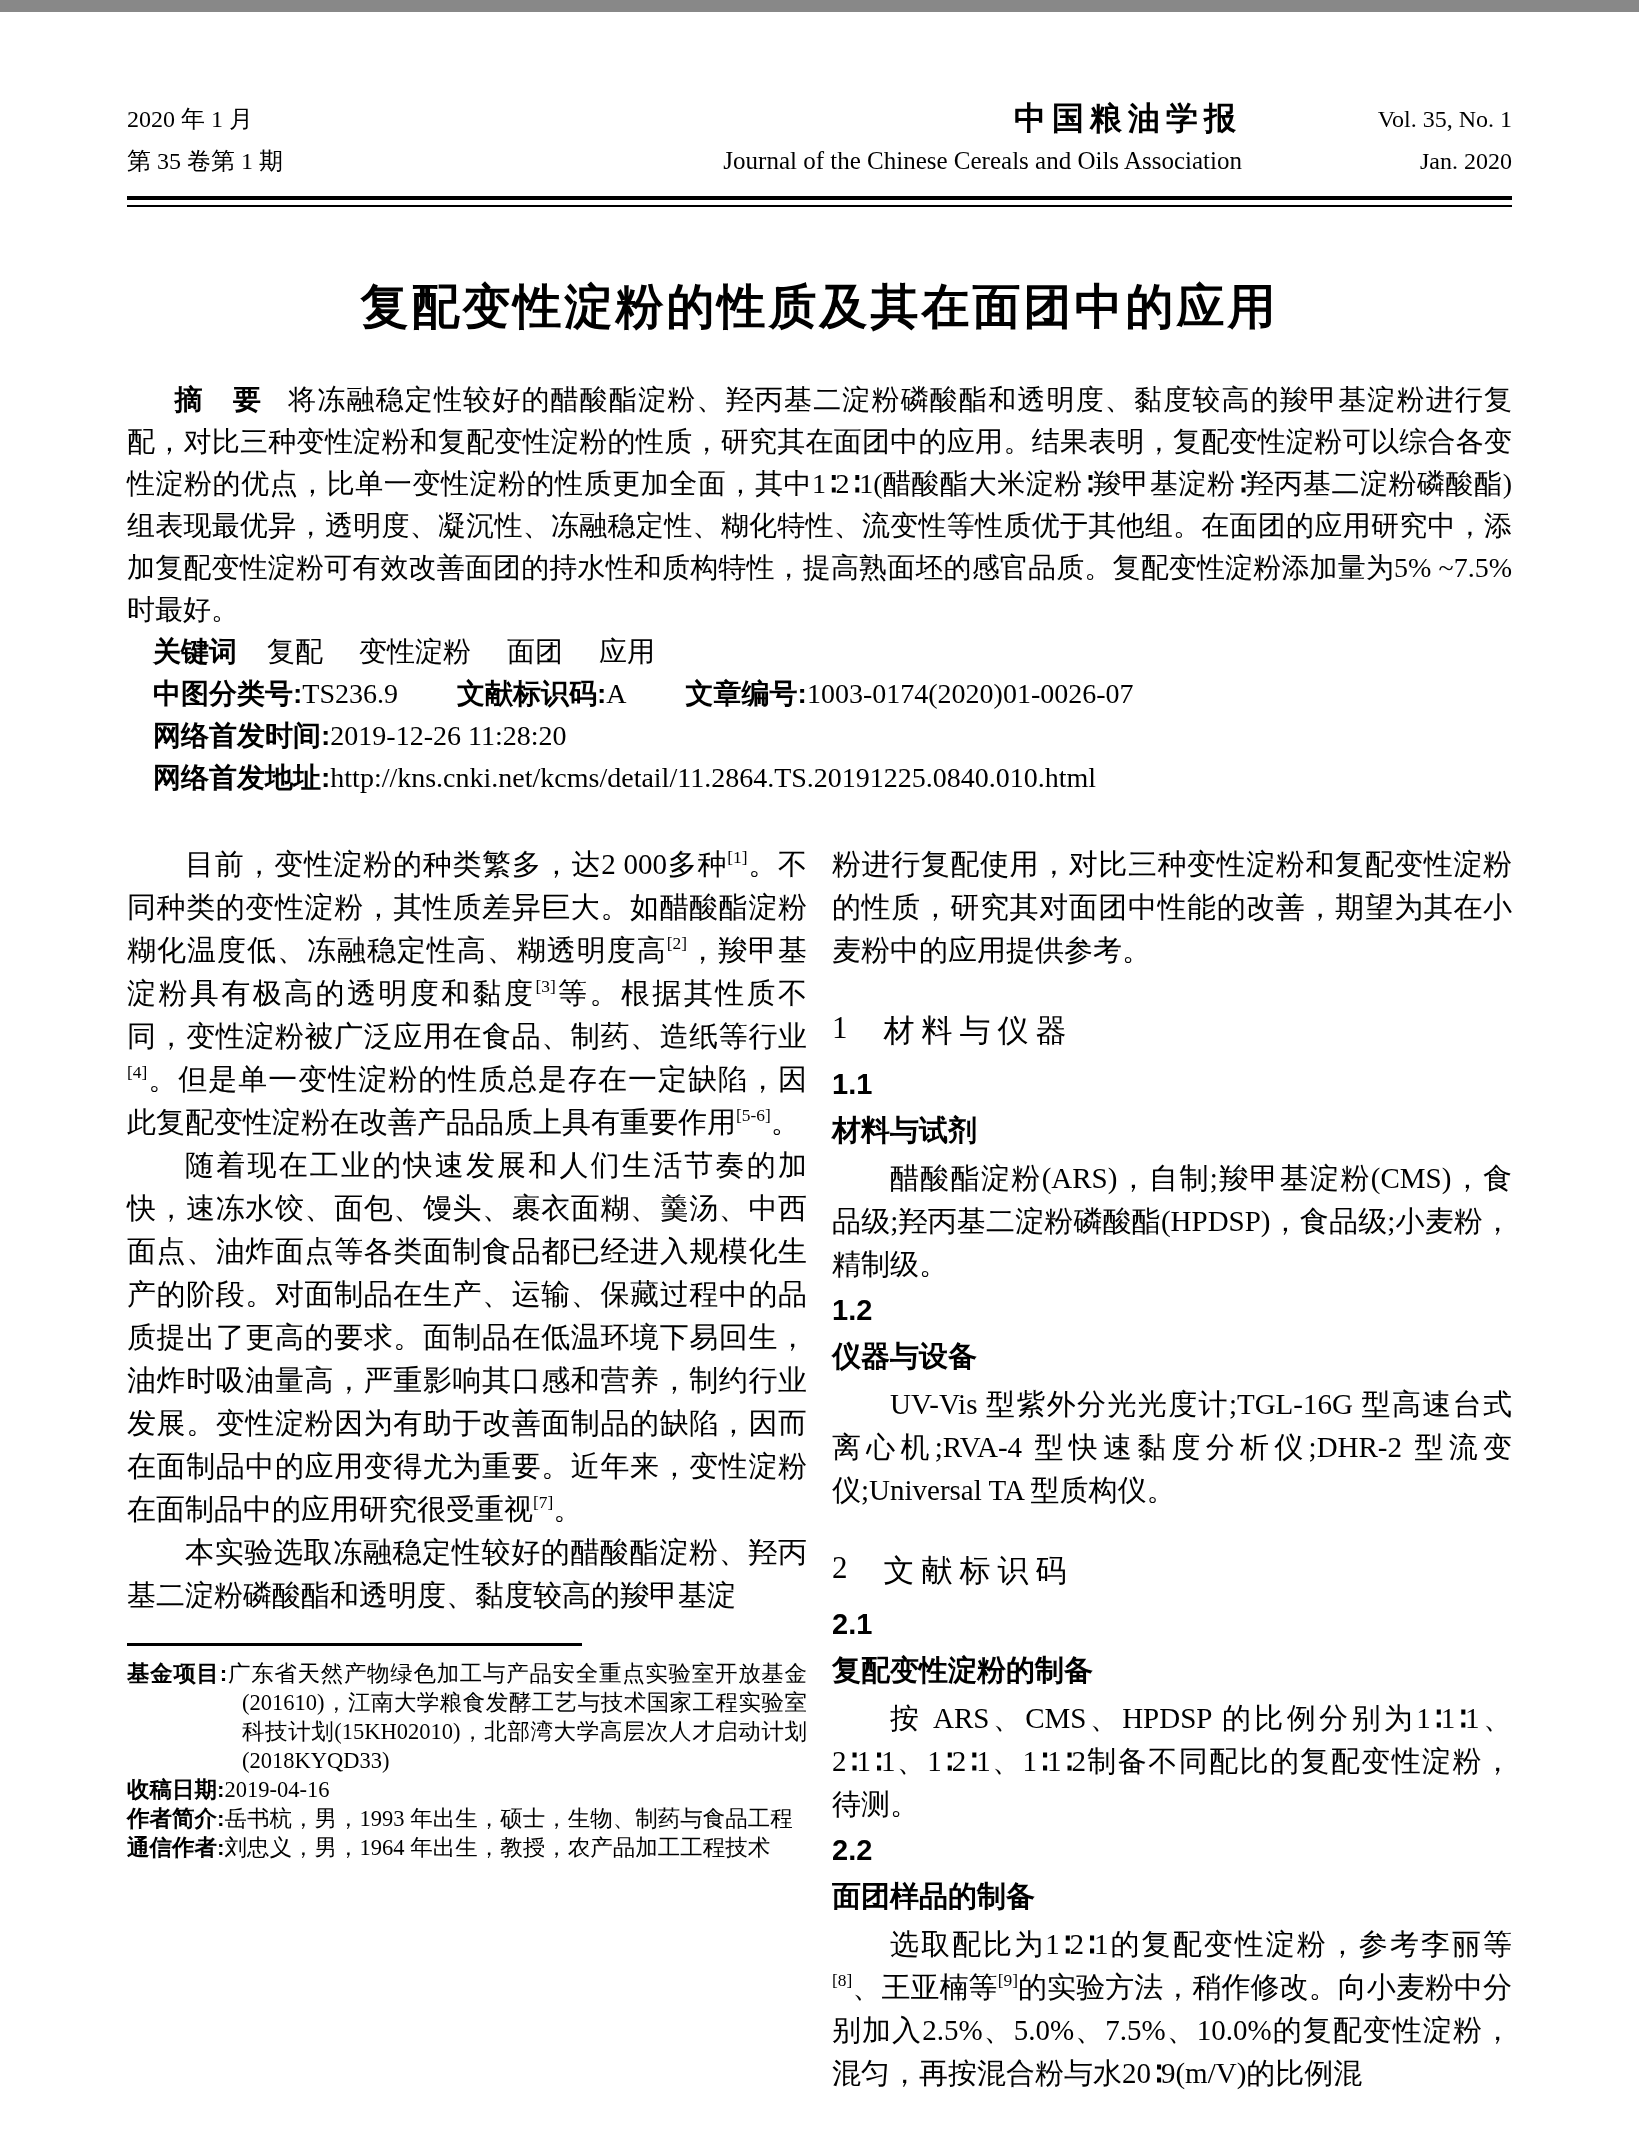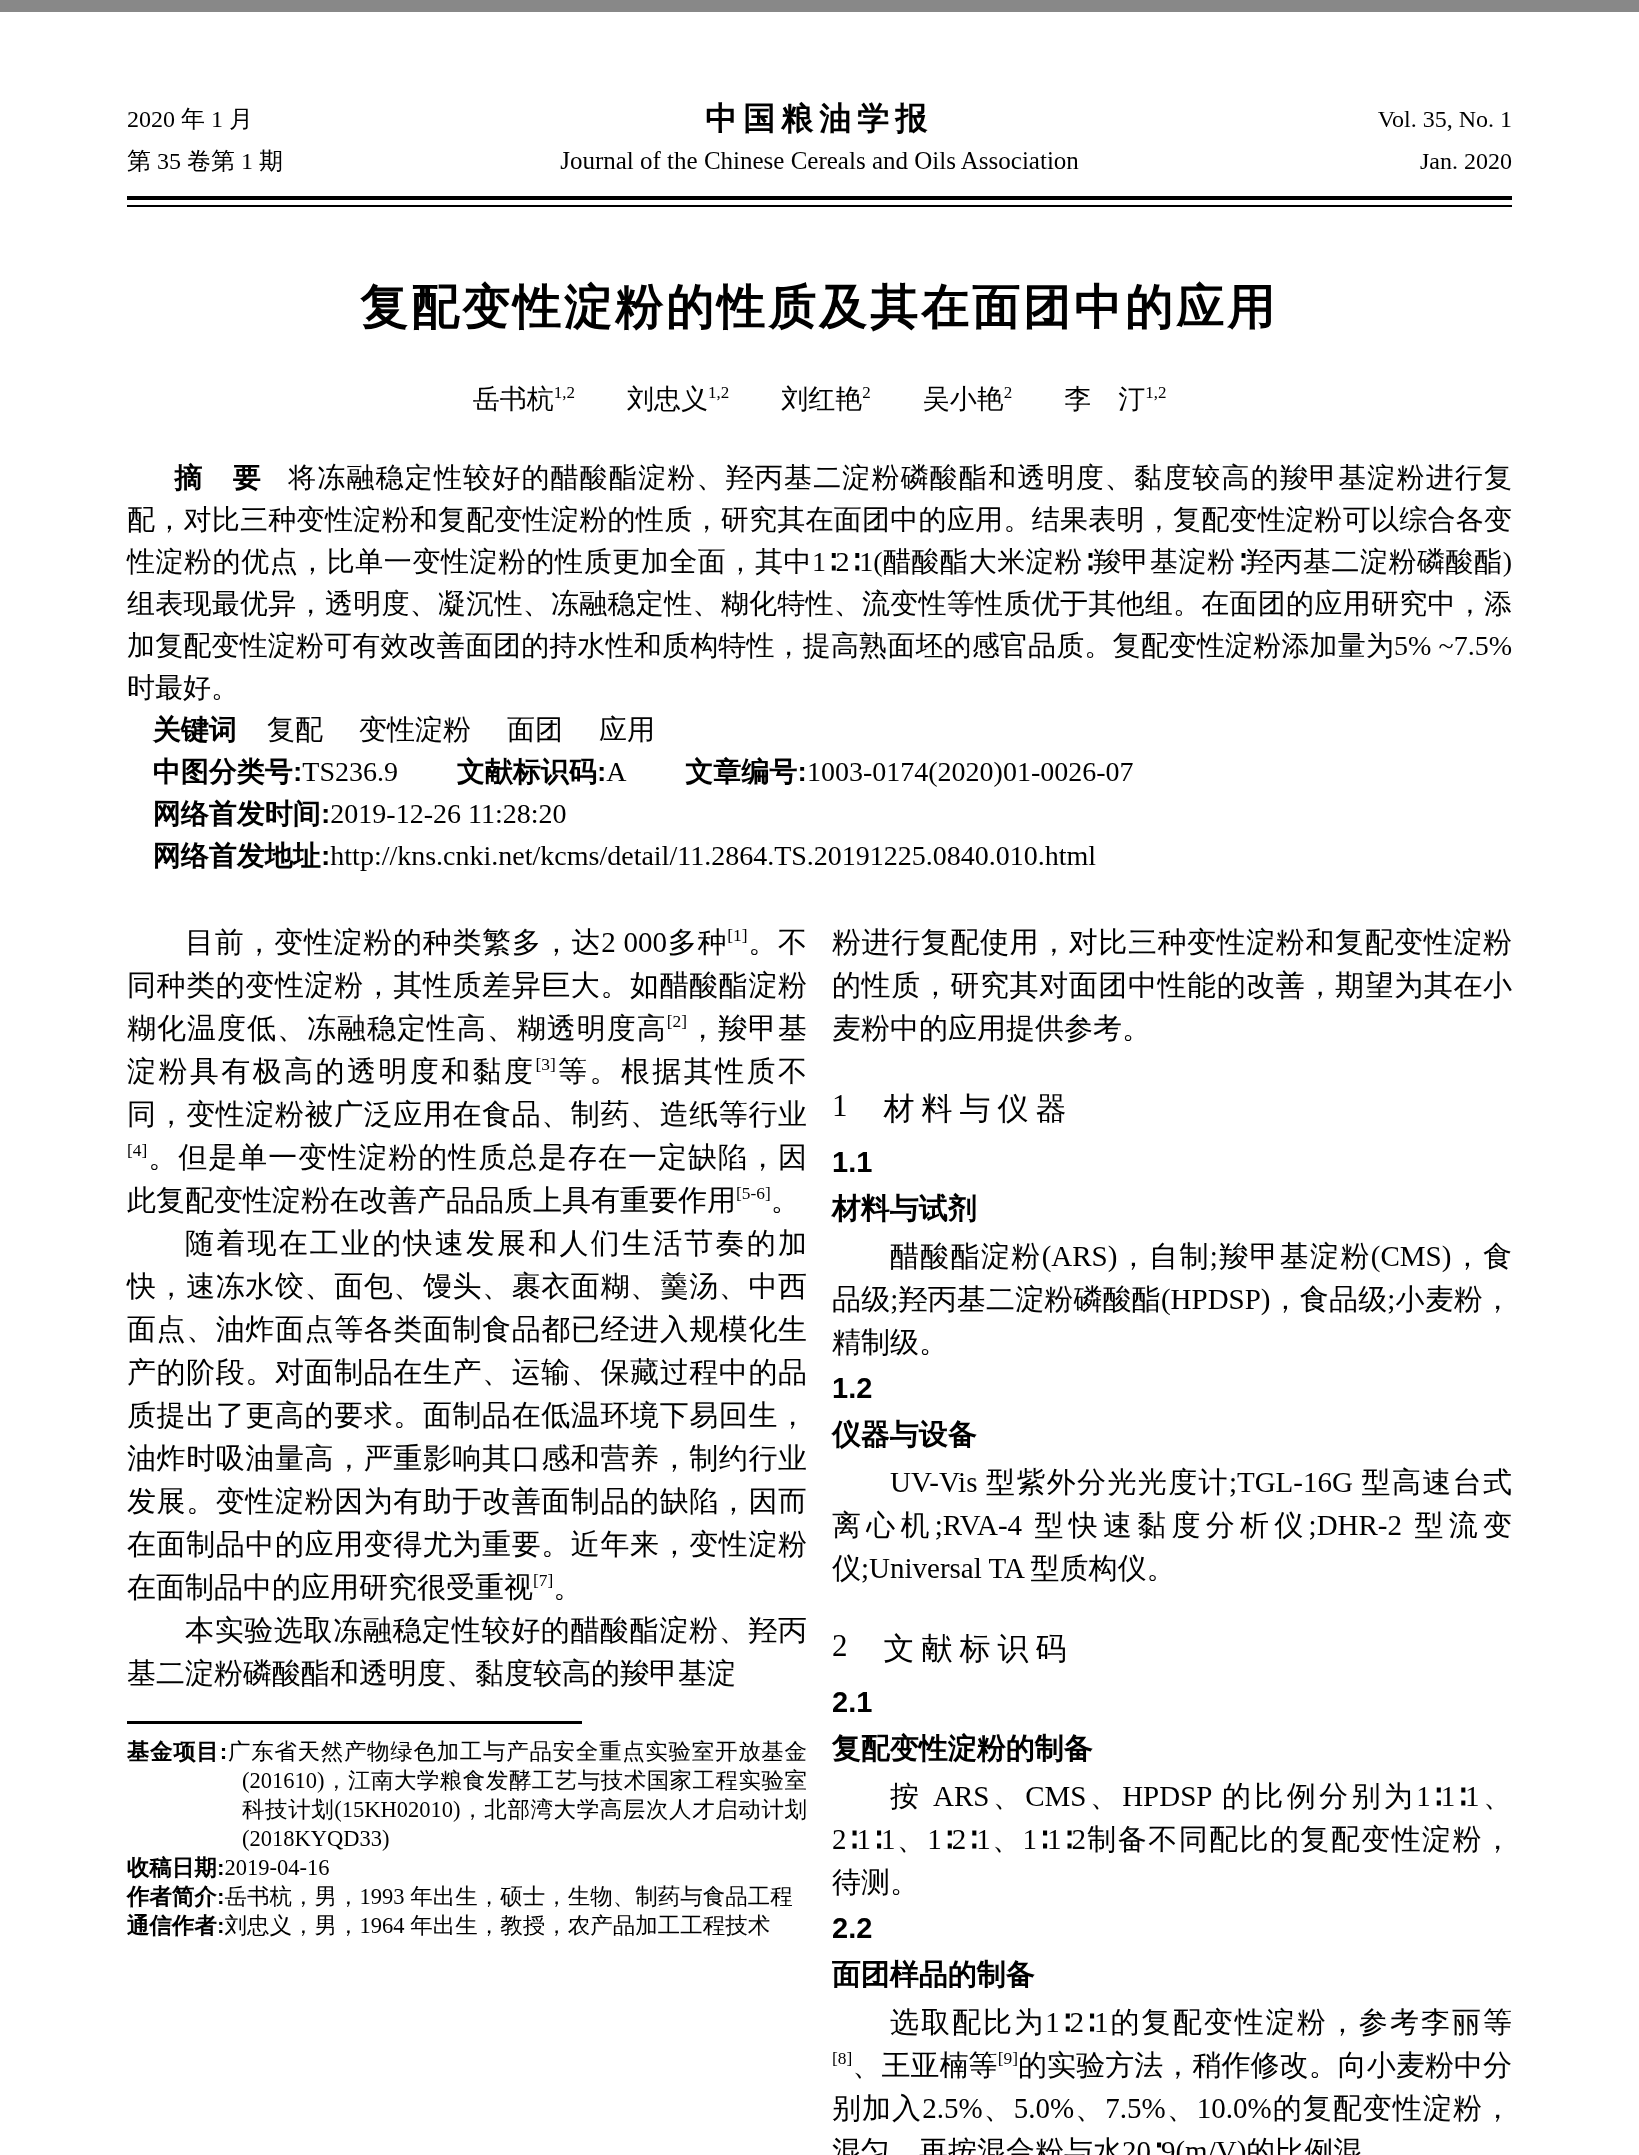--- a/index.html
+++ b/index.html
@@ -5,21 +5,21 @@
   html,body { margin:0; padding:0; background:#888; }
   .page {
     width:1639px; height:2155px; margin:12px auto; background:#ffffff; color:#000;
     position:relative; box-sizing:border-box; padding:86px 127px 0 127px;
     font-family:"Liberation Serif","DejaVu Serif",serif; overflow:hidden;
   }
   
   .journal-header { display:flex; justify-content:space-between; align-items:flex-start; }
   .jh-left, .jh-right { font-size:24px; line-height:42px; width:270px; }
   .jh-right { text-align:right; }
-  .jh-center { flex:1; text-align:center;font-family:Liberation Serif, serif; }
+  .jh-center { flex:1; text-align:right;font-family:Liberation Serif, serif; }
   .jh-cn { font-size:32px; font-weight:bold; letter-spacing:6px; line-height:40px; }
   .jh-en { font-size:25px; line-height:46px; }
   .double-rule { margin-top:12px; height:5px; border-top:4px solid #000; border-bottom:2px solid #000; }
 
   
   .title { text-align:center; font-size:48px; font-weight:bold; letter-spacing:3px; margin:68px 0 0 0; }
   .authors { display:flex; justify-content:center; gap:52px; margin-top:42px; font-size:27px; }
   .author sup { font-size:17px; line-height:0; }
   .affiliations { text-align:center; margin-top:12px; font-size:25px; line-height:46px; }
   .affiliations sup { font-size:16px; line-height:0; }
@@ -69,27 +69,20 @@
     <div class="jh-right">
       <div>Vol. 35, No. 1</div>
       <div>Jan. 2020</div>
     </div>
   </header>
 
   <div class="double-rule"></div>
 
   <h1 class="title">复配变性淀粉的性质及其在面团中的应用</h1>
 
-  <div class="authors">
-    <span class="author"><span>岳书杭</span><sup>1,2</sup></span>
-    <span class="author"><span>刘忠义</span><sup>1,2</sup></span>
-    <span class="author"><span>刘红艳</span><sup>2</sup></span>
-    <span class="author"><span>吴小艳</span><sup>2</sup></span>
-    <span class="author"><span>李　汀</span><sup>1,2</sup></span>
-  </div>
 
   <div class="affiliations">
   </div>
 
   <p class="abstract"><span class="lbl">摘　要</span><span>将冻融稳定性较好的醋酸酯淀粉、羟丙基二淀粉磷酸酯和透明度、黏度较高的羧甲基淀粉进行复配，对比三种变性淀粉和复配变性淀粉的性质，研究其在面团中的应用。结果表明，复配变性淀粉可以综合各变性淀粉的优点，比单一变性淀粉的性质更加全面，其中1∶2∶1(醋酸酯大米淀粉∶羧甲基淀粉∶羟丙基二淀粉磷酸酯)组表现最优异，透明度、凝沉性、冻融稳定性、糊化特性、流变性等性质优于其他组。在面团的应用研究中，添加复配变性淀粉可有效改善面团的持水性和质构特性，提高熟面坯的感官品质。复配变性淀粉添加量为5% ~7.5%时最好。</span></p>
 
   <p class="kw-line">
     <span class="lbl">关键词</span><span class="kw-term">复配</span><span class="kw-term">变性淀粉</span><span class="kw-term">面团</span><span class="kw-term">应用</span>
   </p>
 

